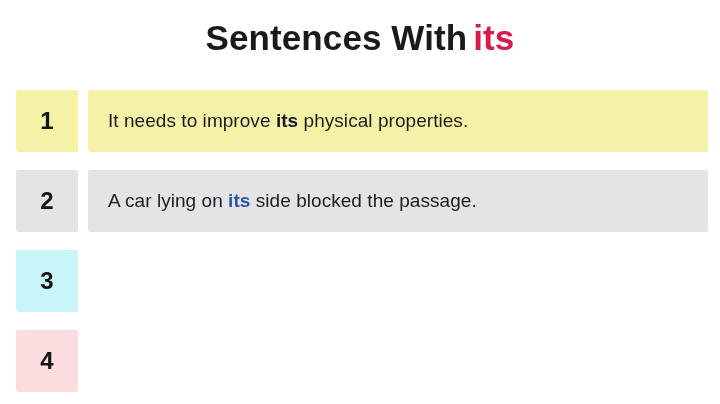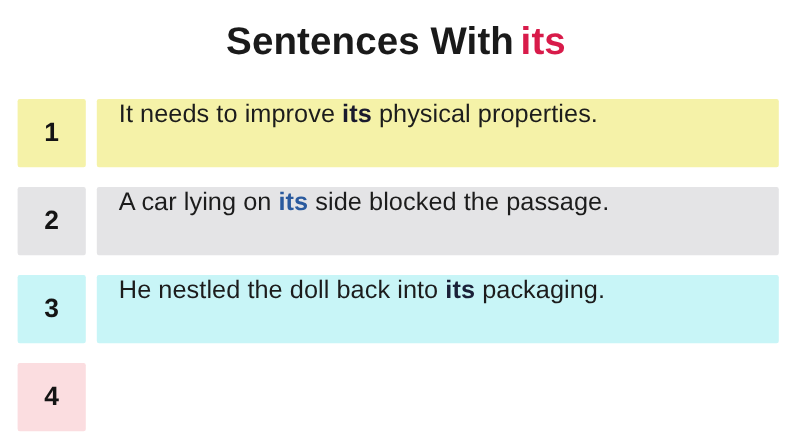--- a/index.html
+++ b/index.html
@@ -73,24 +73,24 @@
     color: #141414;
     border-radius: 2px;
   }
   .row-gap {
     width: 10px;
     flex: 0 0 10px;
   }
   .row-text {
     flex: 1 1 auto;
     display: flex;
-    align-items: flex-start;
+    align-items: center;
     padding-left: 20px;
     padding-right: 14px;
-    font-size: 23px;
+    font-size: 19px;
     color: #1c1c1c;
     border-radius: 2px;
     letter-spacing: 0.05px;
   }
   .row-text .sentence {
     display: inline;
   }
   .kw {
     font-weight: 700;
   }
@@ -123,23 +123,20 @@
         <div class="row-gap"></div>
         <div class="row-text" style="background: rgb(228, 228, 230); color: rgb(28, 28, 28);">
           <span class="sentence"><span>A car lying on </span><span class="kw" style="color: rgb(42, 90, 158);">its</span><span> side blocked the passage.</span></span>
         </div>
       </div>
       <div class="row">
         <div class="row-number" style="background: rgb(200, 245, 247); color: rgb(20, 20, 20);">
           <span>3</span>
         </div>
         <div class="row-gap"></div>
-        <div class="row-text" style="background: rgb(200, 245, 247); color: rgb(28, 28, 28);">
-          <span class="sentence"><span>He nestled the doll back into </span><span class="kw" style="color: rgb(26, 32, 56);">its</span><span> packaging.</span></span>
-        </div>
       </div>
       <div class="row">
         <div class="row-number" style="background: rgb(251, 221, 224); color: rgb(20, 20, 20);">
           <span>4</span>
         </div>
         <div class="row-gap"></div>
       </div>
     </div>
 
 </div>

